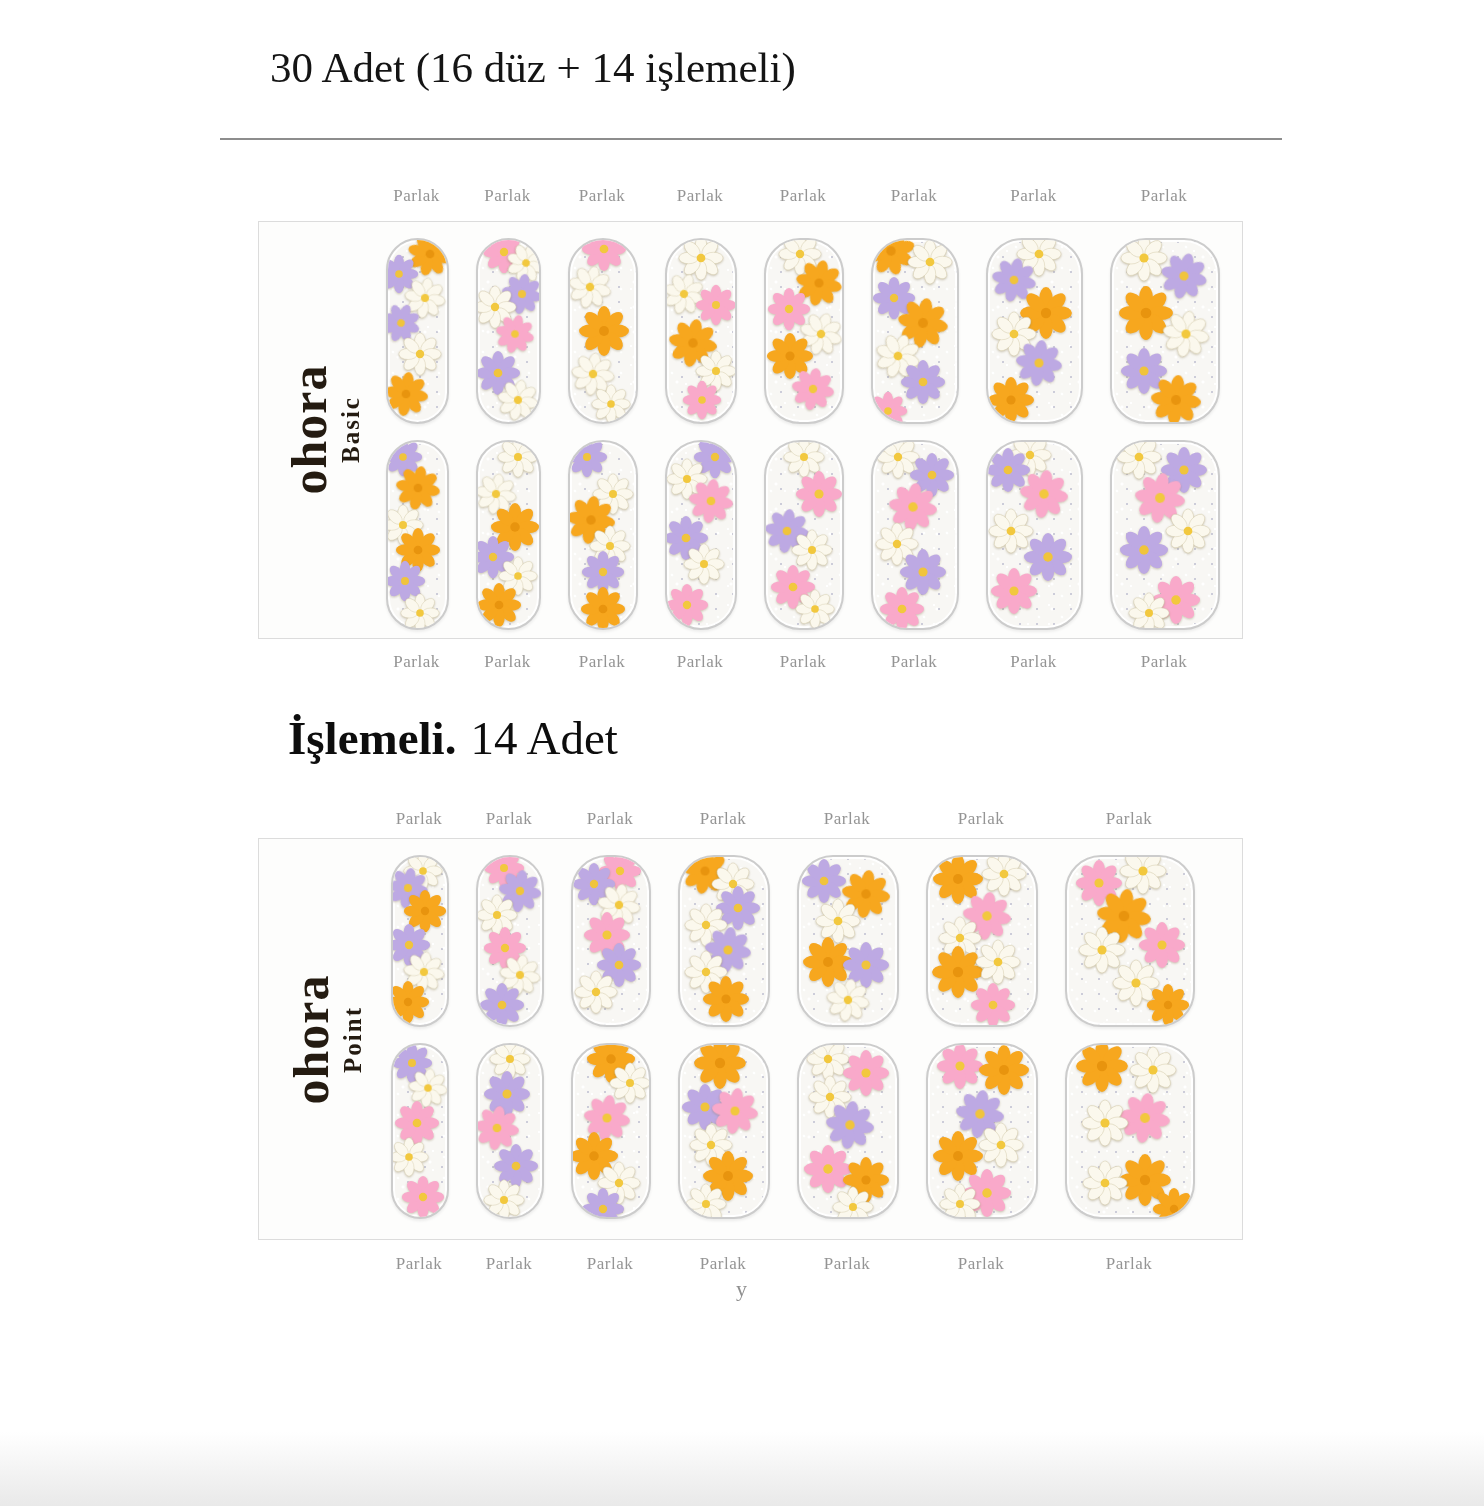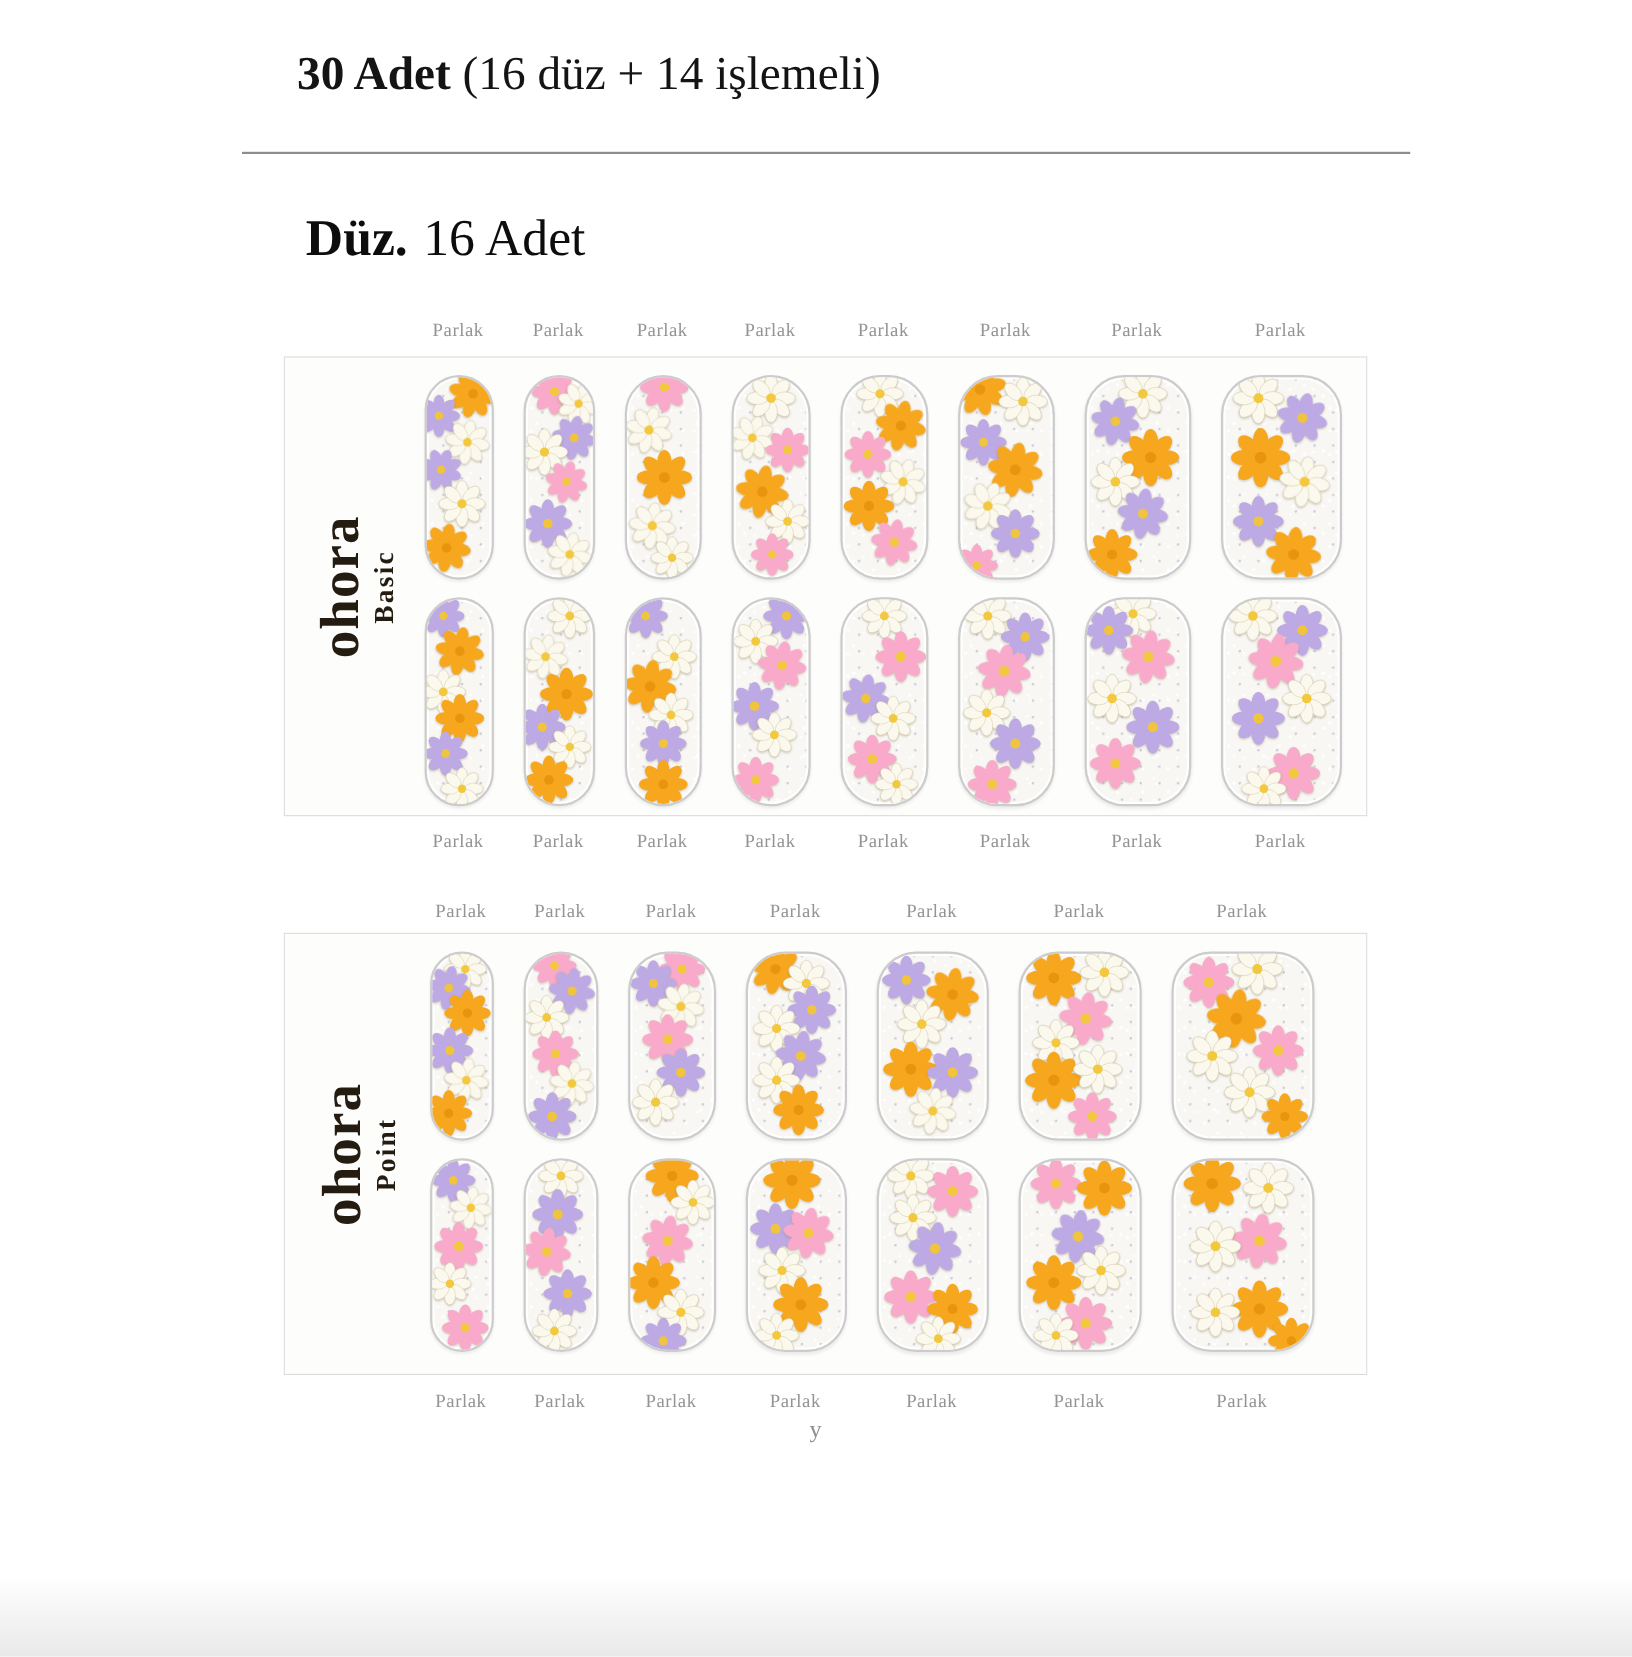--- a/index.html
+++ b/index.html
@@ -6,21 +6,21 @@
   body{
     width:1484px;height:1506px;overflow:hidden;position:relative;
     font-family:"Liberation Serif","DejaVu Serif",serif;
     background:linear-gradient(180deg,#ffffff 0px,#ffffff 1432px,#e9e9e9 1506px);
   }
   .page{padding-top:14px;width:1484px;}
 
   
   .title{font-size:43px;font-weight:normal;color:#141414;margin:0 0 0 258px;line-height:1.12;}
   .subtitle{font-size:43px;color:#141414;margin:30px 0 0 270px;line-height:1.12;}
-  .subtitle .b{font-weight:bold;}
+  .subtitle .b{font-weight:normal;}
   hr.divider{border:none;border-top:2px solid #8d8d8d;width:1062px;margin:46px 0 0 220px;}
 
   
   h2{font-size:47px;color:#0d0d0d;font-weight:normal;line-height:1.1;}
   .h2-0{margin:52px 0 0 278px;}
   .h2-1{margin:42px 0 0 288px;}
   .hb{font-weight:bold;}
   .hrest{margin-left:14px;}
 
   
@@ -80,21 +80,20 @@
   </defs>
 </svg>
 
 <div class="page">
 
   <p class="subtitle"><span class="b">30 Adet</span><span> (16 düz + 14 işlemeli)</span></p>
 
   <hr class="divider">
 
   <section>
-    <h2 class="h2-0"><span class="hb">Düz.</span><span class="hrest">16 Adet</span></h2>
     <div class="labels top-0" style="padding-left: 127px; gap: 27px;">
         <span class="plabel" style="width: 63px;">Parlak</span>
         <span class="plabel" style="width: 65px;">Parlak</span>
         <span class="plabel" style="width: 70px;">Parlak</span>
         <span class="plabel" style="width: 72px;">Parlak</span>
         <span class="plabel" style="width: 80px;">Parlak</span>
         <span class="plabel" style="width: 88px;">Parlak</span>
         <span class="plabel" style="width: 97px;">Parlak</span>
         <span class="plabel" style="width: 110px;">Parlak</span>
       </div>
@@ -542,20 +541,21 @@
         <span class="plabel" style="width: 70px;">Parlak</span>
         <span class="plabel" style="width: 72px;">Parlak</span>
         <span class="plabel" style="width: 80px;">Parlak</span>
         <span class="plabel" style="width: 88px;">Parlak</span>
         <span class="plabel" style="width: 97px;">Parlak</span>
         <span class="plabel" style="width: 110px;">Parlak</span>
       </div>
   </section>
 
   <section>
+    <h2 class="h2-1"><span class="hb">İşlemeli.</span><span class="hrest">14 Adet</span></h2>
     <div class="labels top-1" style="padding-left: 132px; gap: 27px;">
         <span class="plabel" style="width: 58px;">Parlak</span>
         <span class="plabel" style="width: 68px;">Parlak</span>
         <span class="plabel" style="width: 80px;">Parlak</span>
         <span class="plabel" style="width: 92px;">Parlak</span>
         <span class="plabel" style="width: 102px;">Parlak</span>
         <span class="plabel" style="width: 112px;">Parlak</span>
         <span class="plabel" style="width: 130px;">Parlak</span>
       </div>
     <div class="panel" style="height: 402px;">

